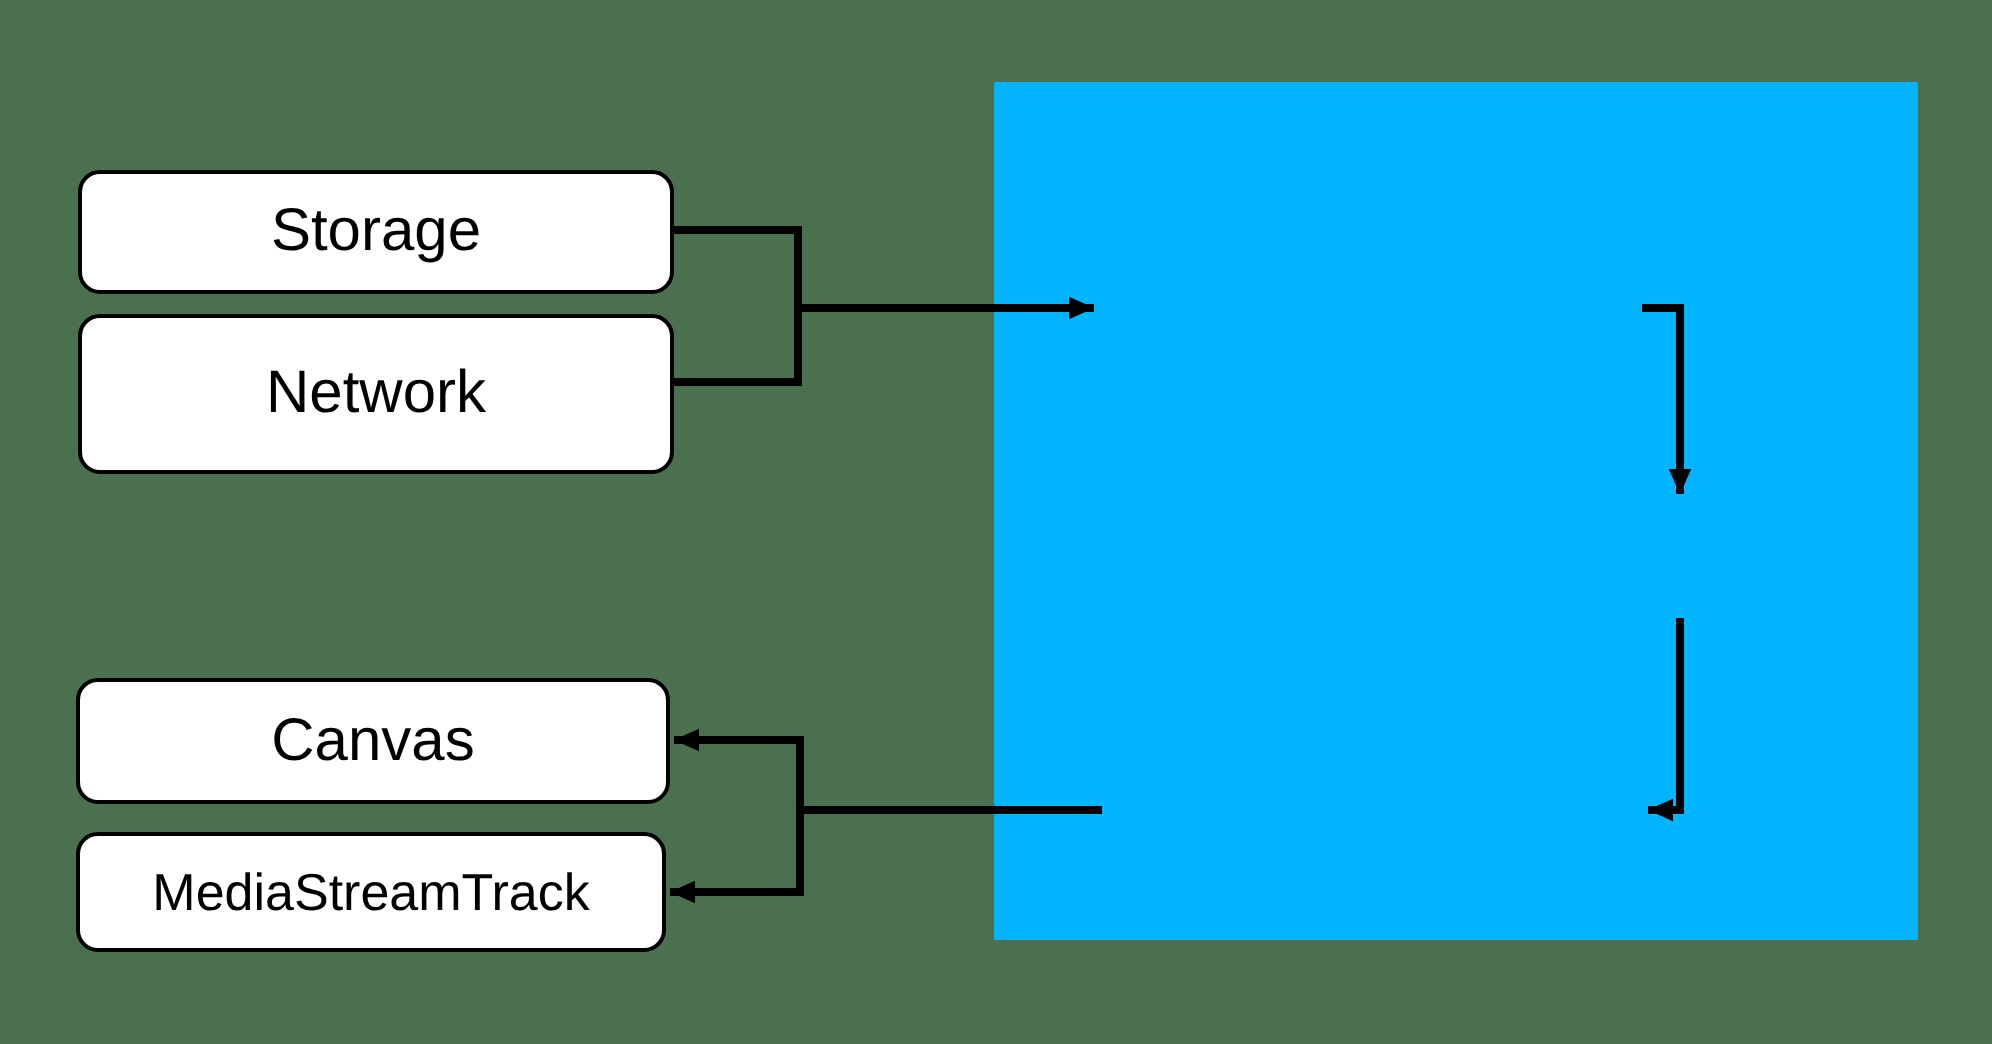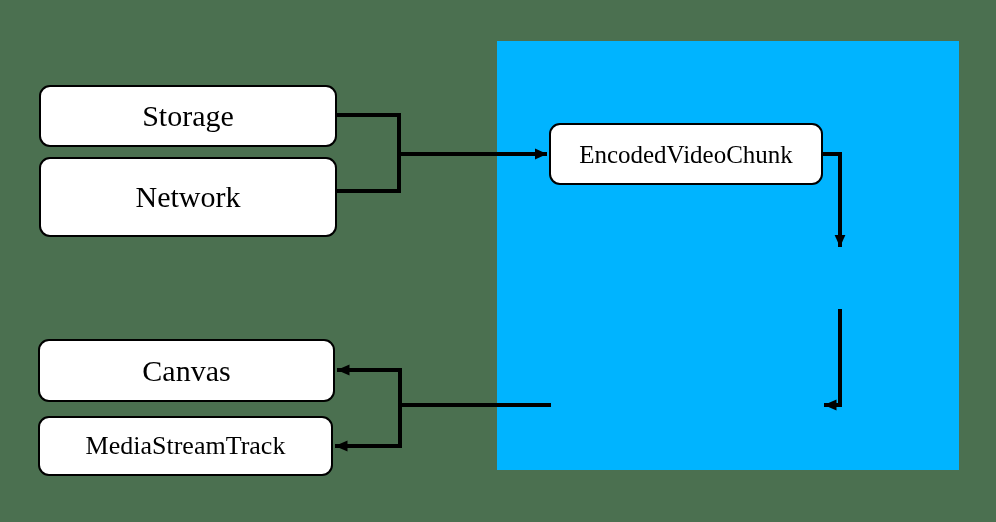--- a/index.html
+++ b/index.html
@@ -8,21 +8,21 @@
     --node-fill:#ffffff;
     --decoder-fill:#d7e3f4;
     --line:#000000;
     --text:#000000;
   }
   html,body{margin:0;padding:0;background:var(--bg);}
   .stage{
     position:relative;
     width:996px;height:522px;
     background:var(--bg);
-    font-family:Liberation Serif, serif;
+    font-family:Liberation Sans, sans-serif;
     overflow:hidden;
   }
   .region{
     position:absolute;
     left:497px;top:41px;width:462px;height:429px;
     background:var(--region);
   }
   .node{
     position:absolute;
     box-sizing:border-box;
@@ -81,23 +81,20 @@
   </svg>
 
   <div class="node node-storage">
     <span>Storage</span>
   </div>
 
   <div class="node node-network">
     <span>Network</span>
   </div>
 
-  <div class="node node-encodedvideochunk">
-    <span>EncodedVideoChunk</span>
-  </div>
 
 
 
   <div class="node node-mediastreamtrack">
     <span>MediaStreamTrack</span>
   </div>
 
   <div class="node node-canvas">
     <span>Canvas</span>
   </div>

